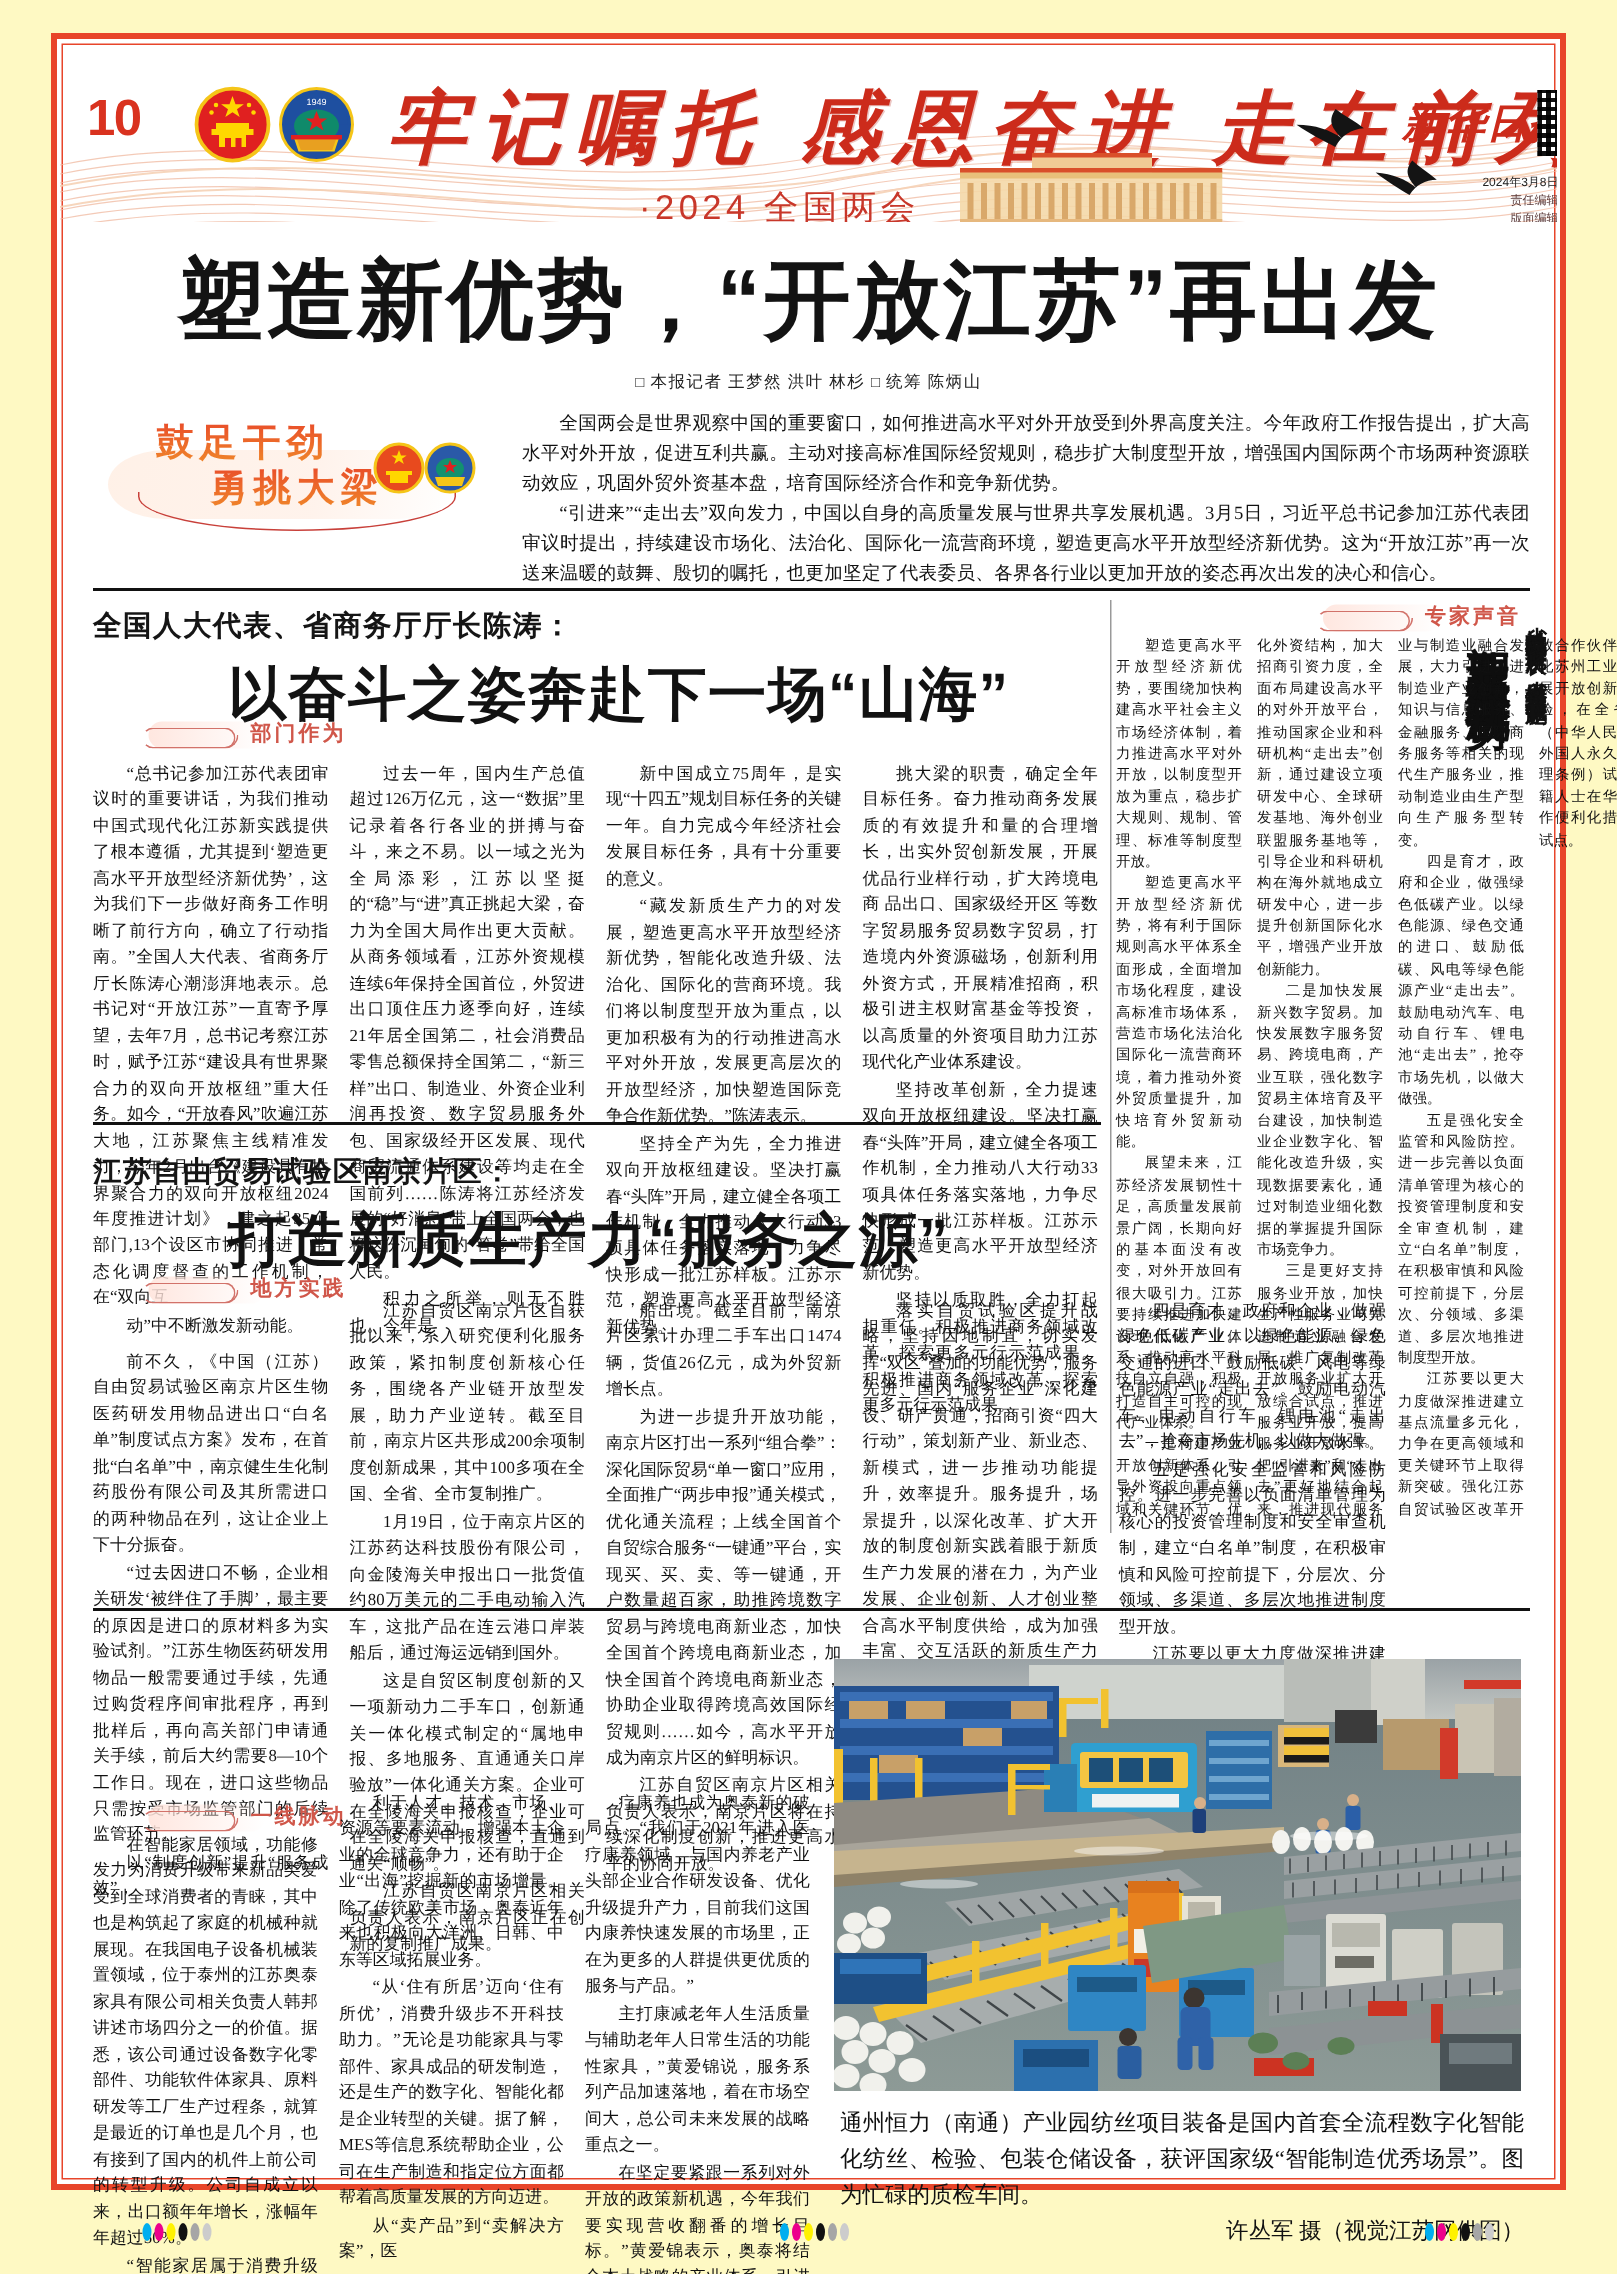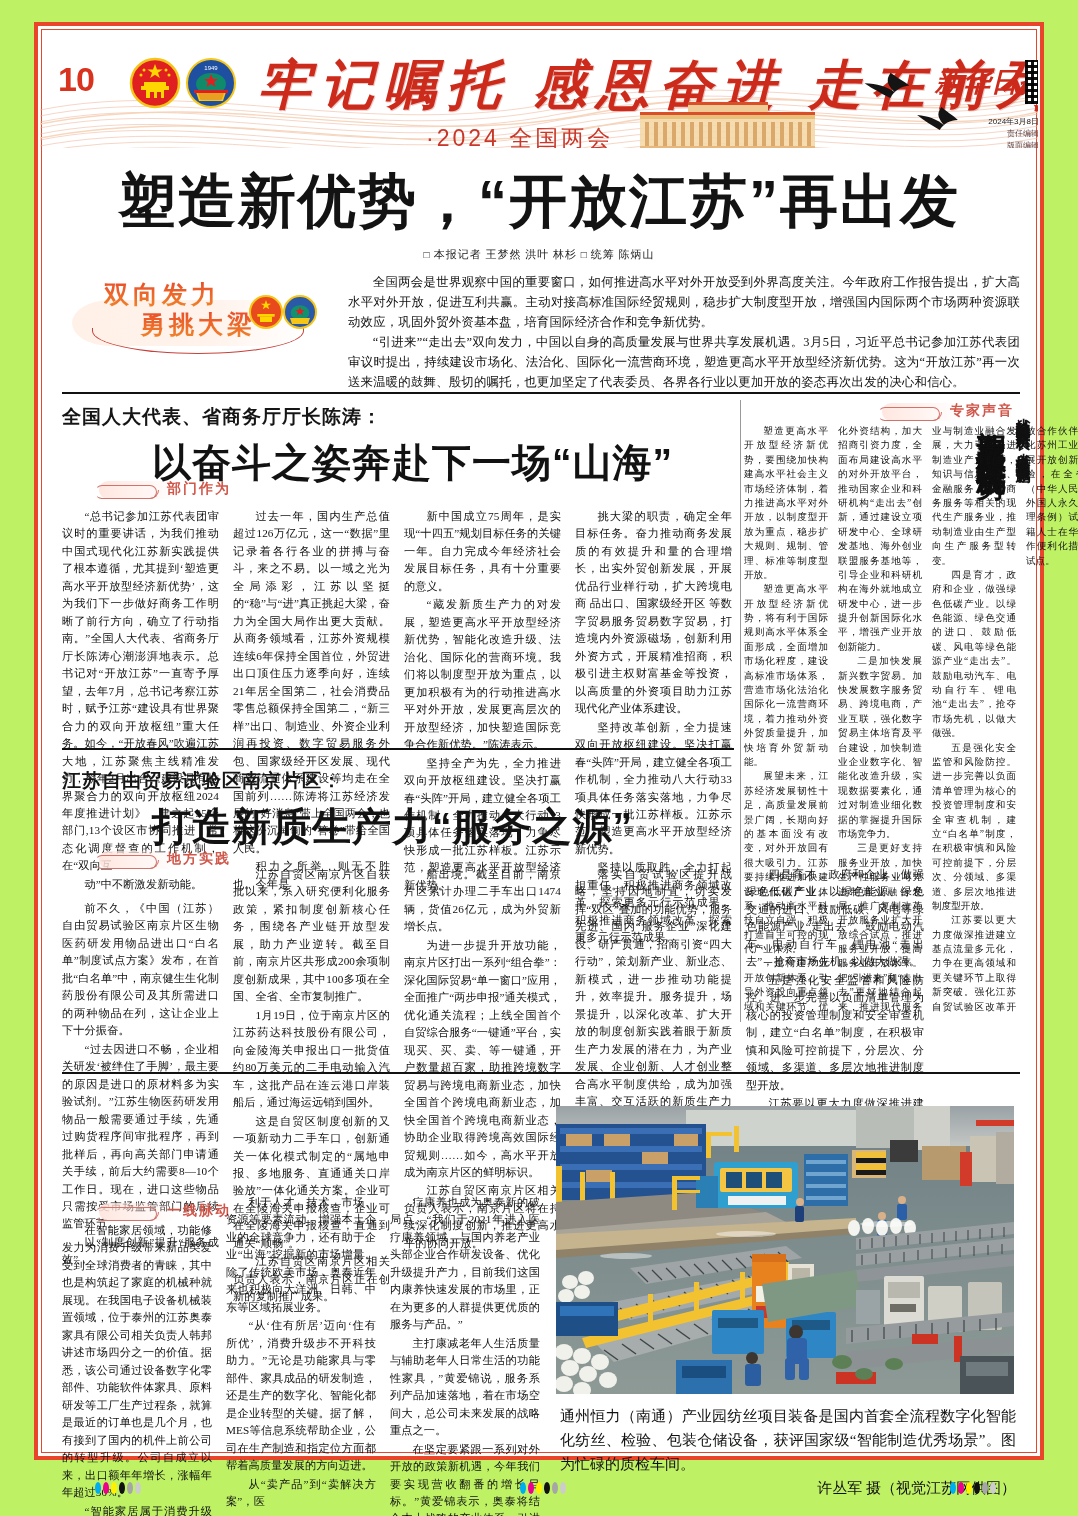--- a/index.html
+++ b/index.html
@@ -4,21 +4,21 @@
 <style>
   * { box-sizing: border-box; margin: 0; padding: 0; }
   html, body {
     width: 1078px; height: 1516px;
     background: #ffffff;
     font-family: "Liberation Serif", "DejaVu Serif", serif;
   }
   #page {
     position: relative;
     width: 1078px; height: 1516px;
-    background: #bef264;
+    background: #fef9c3;
     overflow: hidden;
   }
   .frame {
     position: absolute;
     left: 34px; top: 22px;
     width: 1010px; height: 1438px;
     border: 4px solid #e8452a;
     background: #fff;
   }
   .frame-inner {
@@ -393,21 +393,21 @@
     <div class="byline">
       <span class="bx">□</span><span>本报记者 王梦然 洪叶 林杉</span>
       <span class="bx">□</span><span>统筹 陈炳山</span>
     </div>
   </div>
 
   <div class="lead-wrap">
     <div class="slogan-box">
       <div class="slogan-ribbon"></div>
       <div class="slogan-arc"></div>
-      <div class="slogan-l1">双向发力</div>
+      <div class="slogan-l1">鼓足干劲</div>
       <div class="slogan-l2">勇挑大梁</div>
       <div class="slogan-emb a">
         <svg width="36" height="36" viewBox="0 0 54 54">
           <circle cx="27" cy="27" r="24" fill="#e84a1e"></circle>
           <circle cx="27" cy="27" r="24" fill="none" stroke="#f5c518" stroke-width="3"></circle>
           <polygon points="27,9 29,14.5 34.6,14.5 30,17.8 31.8,23 27,19.8 22.2,23 24,17.8 19.4,14.5 25,14.5" fill="#ffd700"></polygon>
           <rect x="14" y="30" width="26" height="4" fill="#ffd700"></rect>
           <rect x="18" y="34" width="18" height="8" fill="#ffd700"></rect>
         </svg>
       </div>

